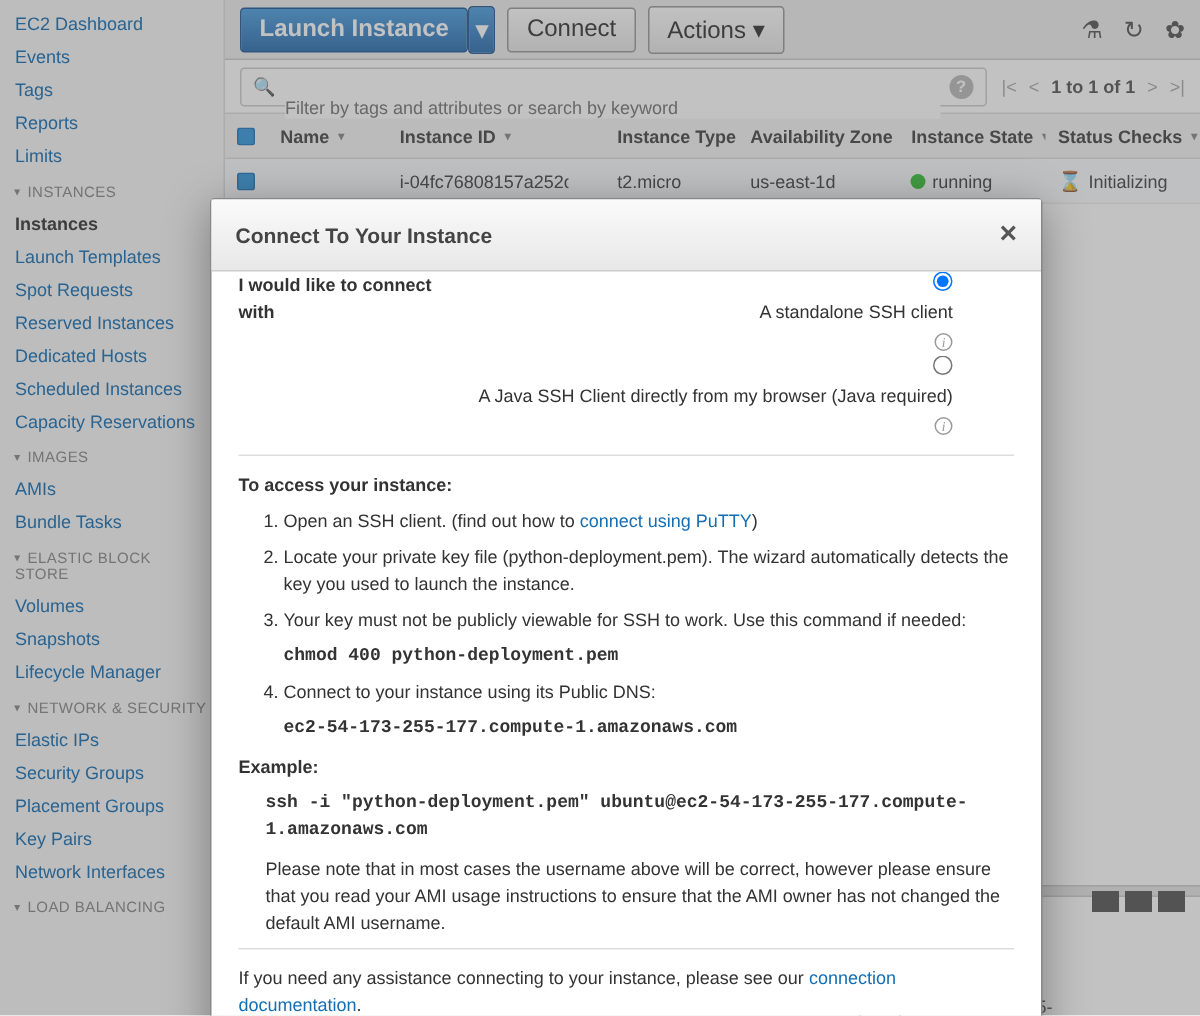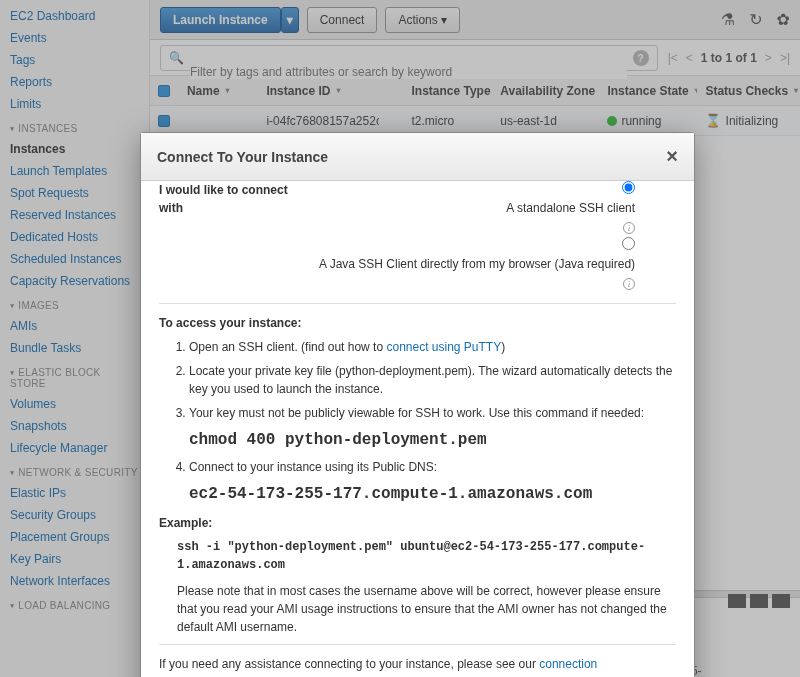--- a/index.html
+++ b/index.html
@@ -5,21 +5,21 @@
 * { box-sizing: border-box; margin: 0; padding: 0; }
 body { font-family: Arial, Helvetica, sans-serif; font-size: 12px; color: #333; background: #f2f2f2; width: 800px; height: 677px; overflow: hidden; position: relative; }
 .sidebar { position: absolute; left: 0; top: 0; width: 150px; height: 677px; background: #f7f7f7; border-right: 1px solid #ddd; overflow: hidden; }
 .sidebar-inner { padding: 5px 0; }
 .side-item { padding: 4px 10px; color: #146eb4; cursor: pointer; font-size: 12px; }
 .side-item.bold { font-weight: bold; color: #333; }
 .side-section { padding: 8px 10px 4px 10px; color: #888; font-size: 10px; letter-spacing: 0.3px; }
 .side-section::before { content: "▸"; display: inline-block; transform: rotate(90deg); margin-right: 4px; font-size: 8px; color: #888; }
 .main { position: absolute; left: 150px; top: 0; right: 0; height: 677px; background: #fff; }
 .toolbar { height: 40px; background: #eee; border-bottom: 1px solid #ccc; display: flex; align-items: center; padding: 0 10px; gap: 8px; }
-.btn { padding: 5px 12px; border: 1px solid #999; border-radius: 3px; background: linear-gradient(#fefefe,#e7e7e7); cursor: pointer; font-size: 12px; color: #333; text-align: center; }
+.btn { padding: 5px 12px; border: 1px solid #999; border-radius: 3px; background: linear-gradient(#fefefe,#e7e7e7); cursor: pointer; font-size: 16px; color: #333; text-align: center; }
 .btn.primary { background: linear-gradient(#4b9fe0,#2a6db0); color: #fff; border-color: #1f5a99; font-weight: bold; }
 .btn-drop { width: 18px; padding: 5px 4px; margin-left: -8px; border-left: 1px solid rgba(255,255,255,0.3); }
 .toolbar-icons { margin-left: auto; display: flex; gap: 14px; color: #666; }
 .icon-btn { cursor: pointer; font-size: 16px; color: #555; }
 .filter-row { height: 36px; display: flex; align-items: center; padding: 0 10px; border-bottom: 1px solid #ddd; gap: 10px; }
 .filter-input { flex: 1; border: 1px solid #ccc; border-radius: 3px; height: 26px; display: flex; align-items: center; padding: 0 8px; background: #fff; color: #888; gap: 6px; position: relative; }
 .filter-input input { border: none; outline: none; flex: 1; font-size: 12px; color: #555; margin-top: 28px; }
 .pager { display: flex; align-items: center; gap: 8px; color: #555; font-size: 12px; }
 .pager span.nav { color: #aaa; cursor: pointer; }
 .table-head { height: 30px; display: flex; align-items: center; border-bottom: 1px solid #ddd; background: #f5f5f5; font-size: 12px; font-weight: bold; color: #444; }
@@ -50,21 +50,21 @@
 .modal-head h2 { font-size: 14px; color: #444; font-weight: bold; flex: 1; }
 .close-x { font-size: 20px; color: #555; cursor: pointer; font-weight: bold; }
 .modal-body { padding: 0 18px 4px 18px; font-size: 12px; color: #333; line-height: 1.5; }
 .modal-body .row1 { display: flex; gap: 10px; align-items: flex-start; margin-bottom: 10px; }
 .modal-body .row1 .lbl { font-weight: bold; width: 150px; }
 .modal-body .radio-opt { display: flex; align-items: flex-end; gap: 5px; margin-bottom: 3px; flex-direction: column; }
 .modal-body hr { border: none; border-top: 1px solid #ddd; margin: 6px 0 10px; }
 .modal-body .sect { font-weight: bold; margin: 8px 0 6px; }
 .modal-body ol { margin-left: 30px; }
 .modal-body ol li { margin-bottom: 6px; }
-.modal-body code, .modal-body .mono { font-family: "Courier New", monospace; font-weight: bold; display: block; margin: 6px 0 6px 30px; font-size: 16px; }
+.modal-body code, .modal-body .mono { font-family: "Courier New", monospace; font-weight: bold; display: block; margin: 6px 0 6px 30px; font-size: 12px; }
 .modal-body .mono2 { font-family: "Courier New", monospace; font-weight: bold; display: block; margin: 6px 0 6px 18px; font-size: 12px; }
 .modal-body a { color: #146eb4; text-decoration: none; }
 .info-ic { display: inline-block; width: 12px; height: 12px; border: 1px solid #999; border-radius: 50%; color: #999; font-size: 9px; text-align: center; line-height: 11px; font-style: italic; font-family: serif; }
 .modal-foot { padding: 10px 16px 14px; text-align: right; }
 .modal-foot .btn.primary { background: linear-gradient(#4a90d9,#2a6db0); padding: 7px 16px; }
 .sort-caret { font-size: 8px; color: #888; margin-left: 2px; }
 .help-circ { width: 16px; height: 16px; border-radius: 50%; background: #bbb; color: #fff; font-size: 11px; display: inline-flex; align-items: center; justify-content: center; font-weight: bold; }
 </style>
 </head>
 <body>

